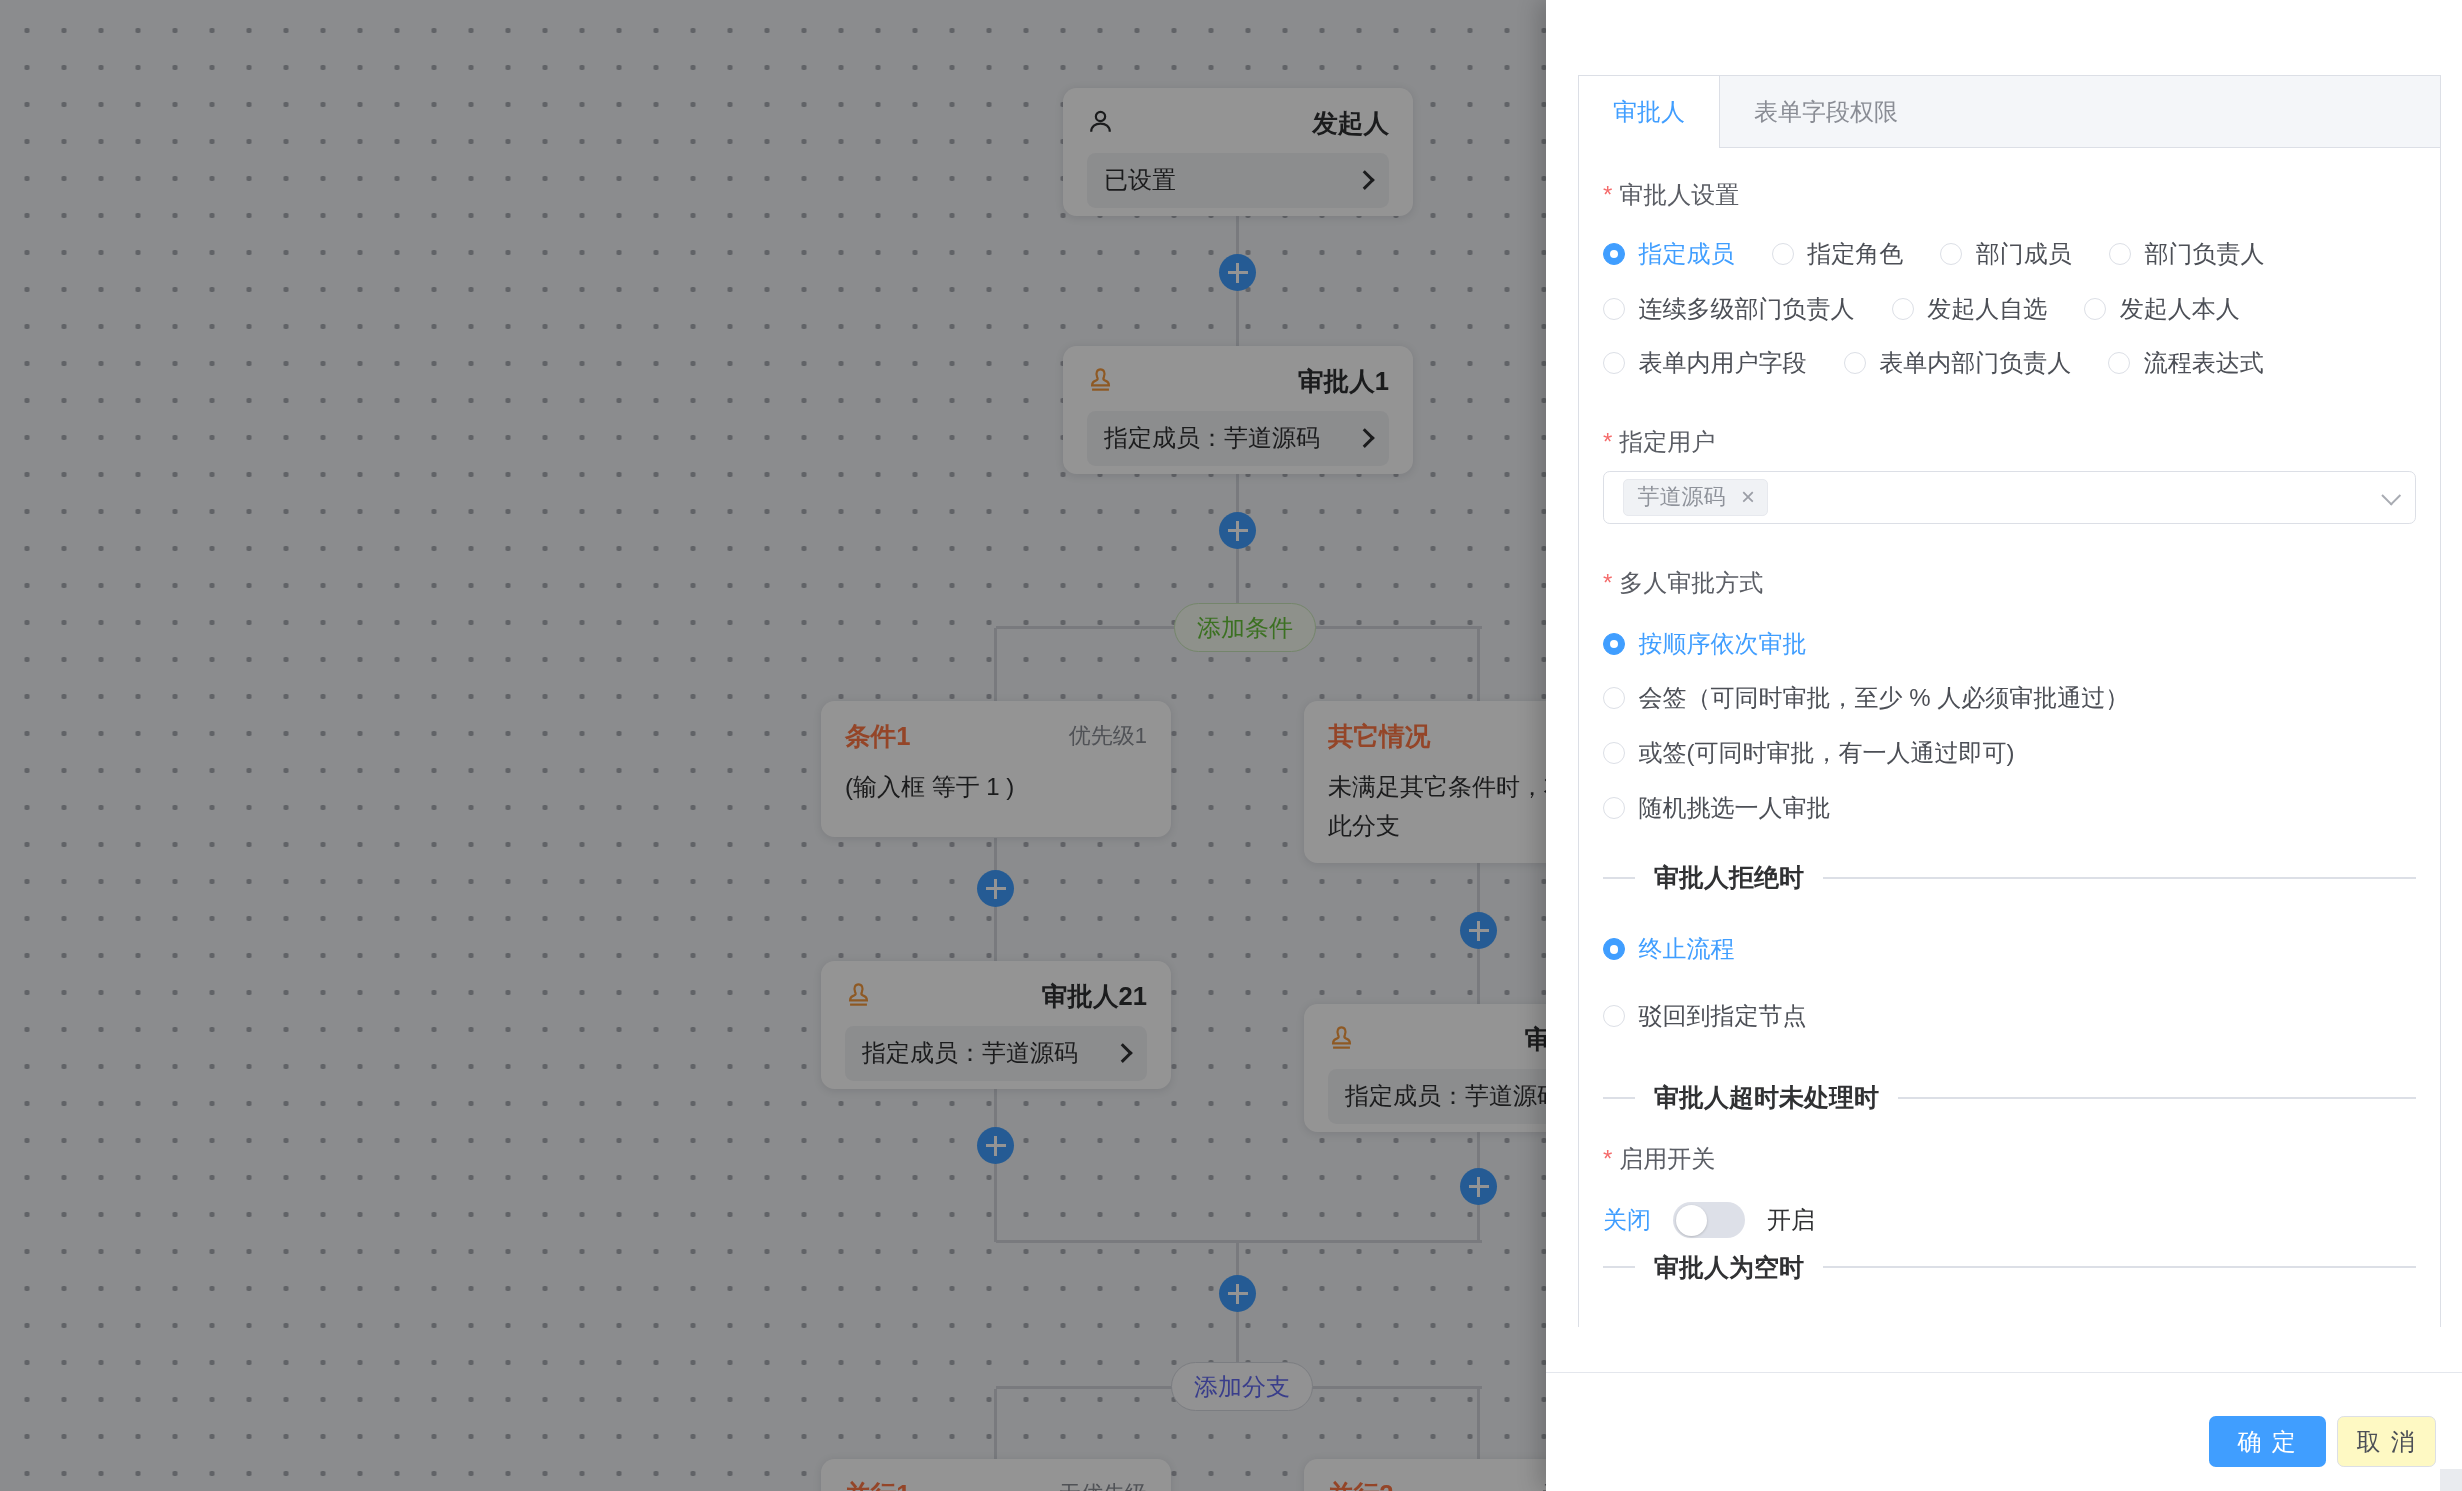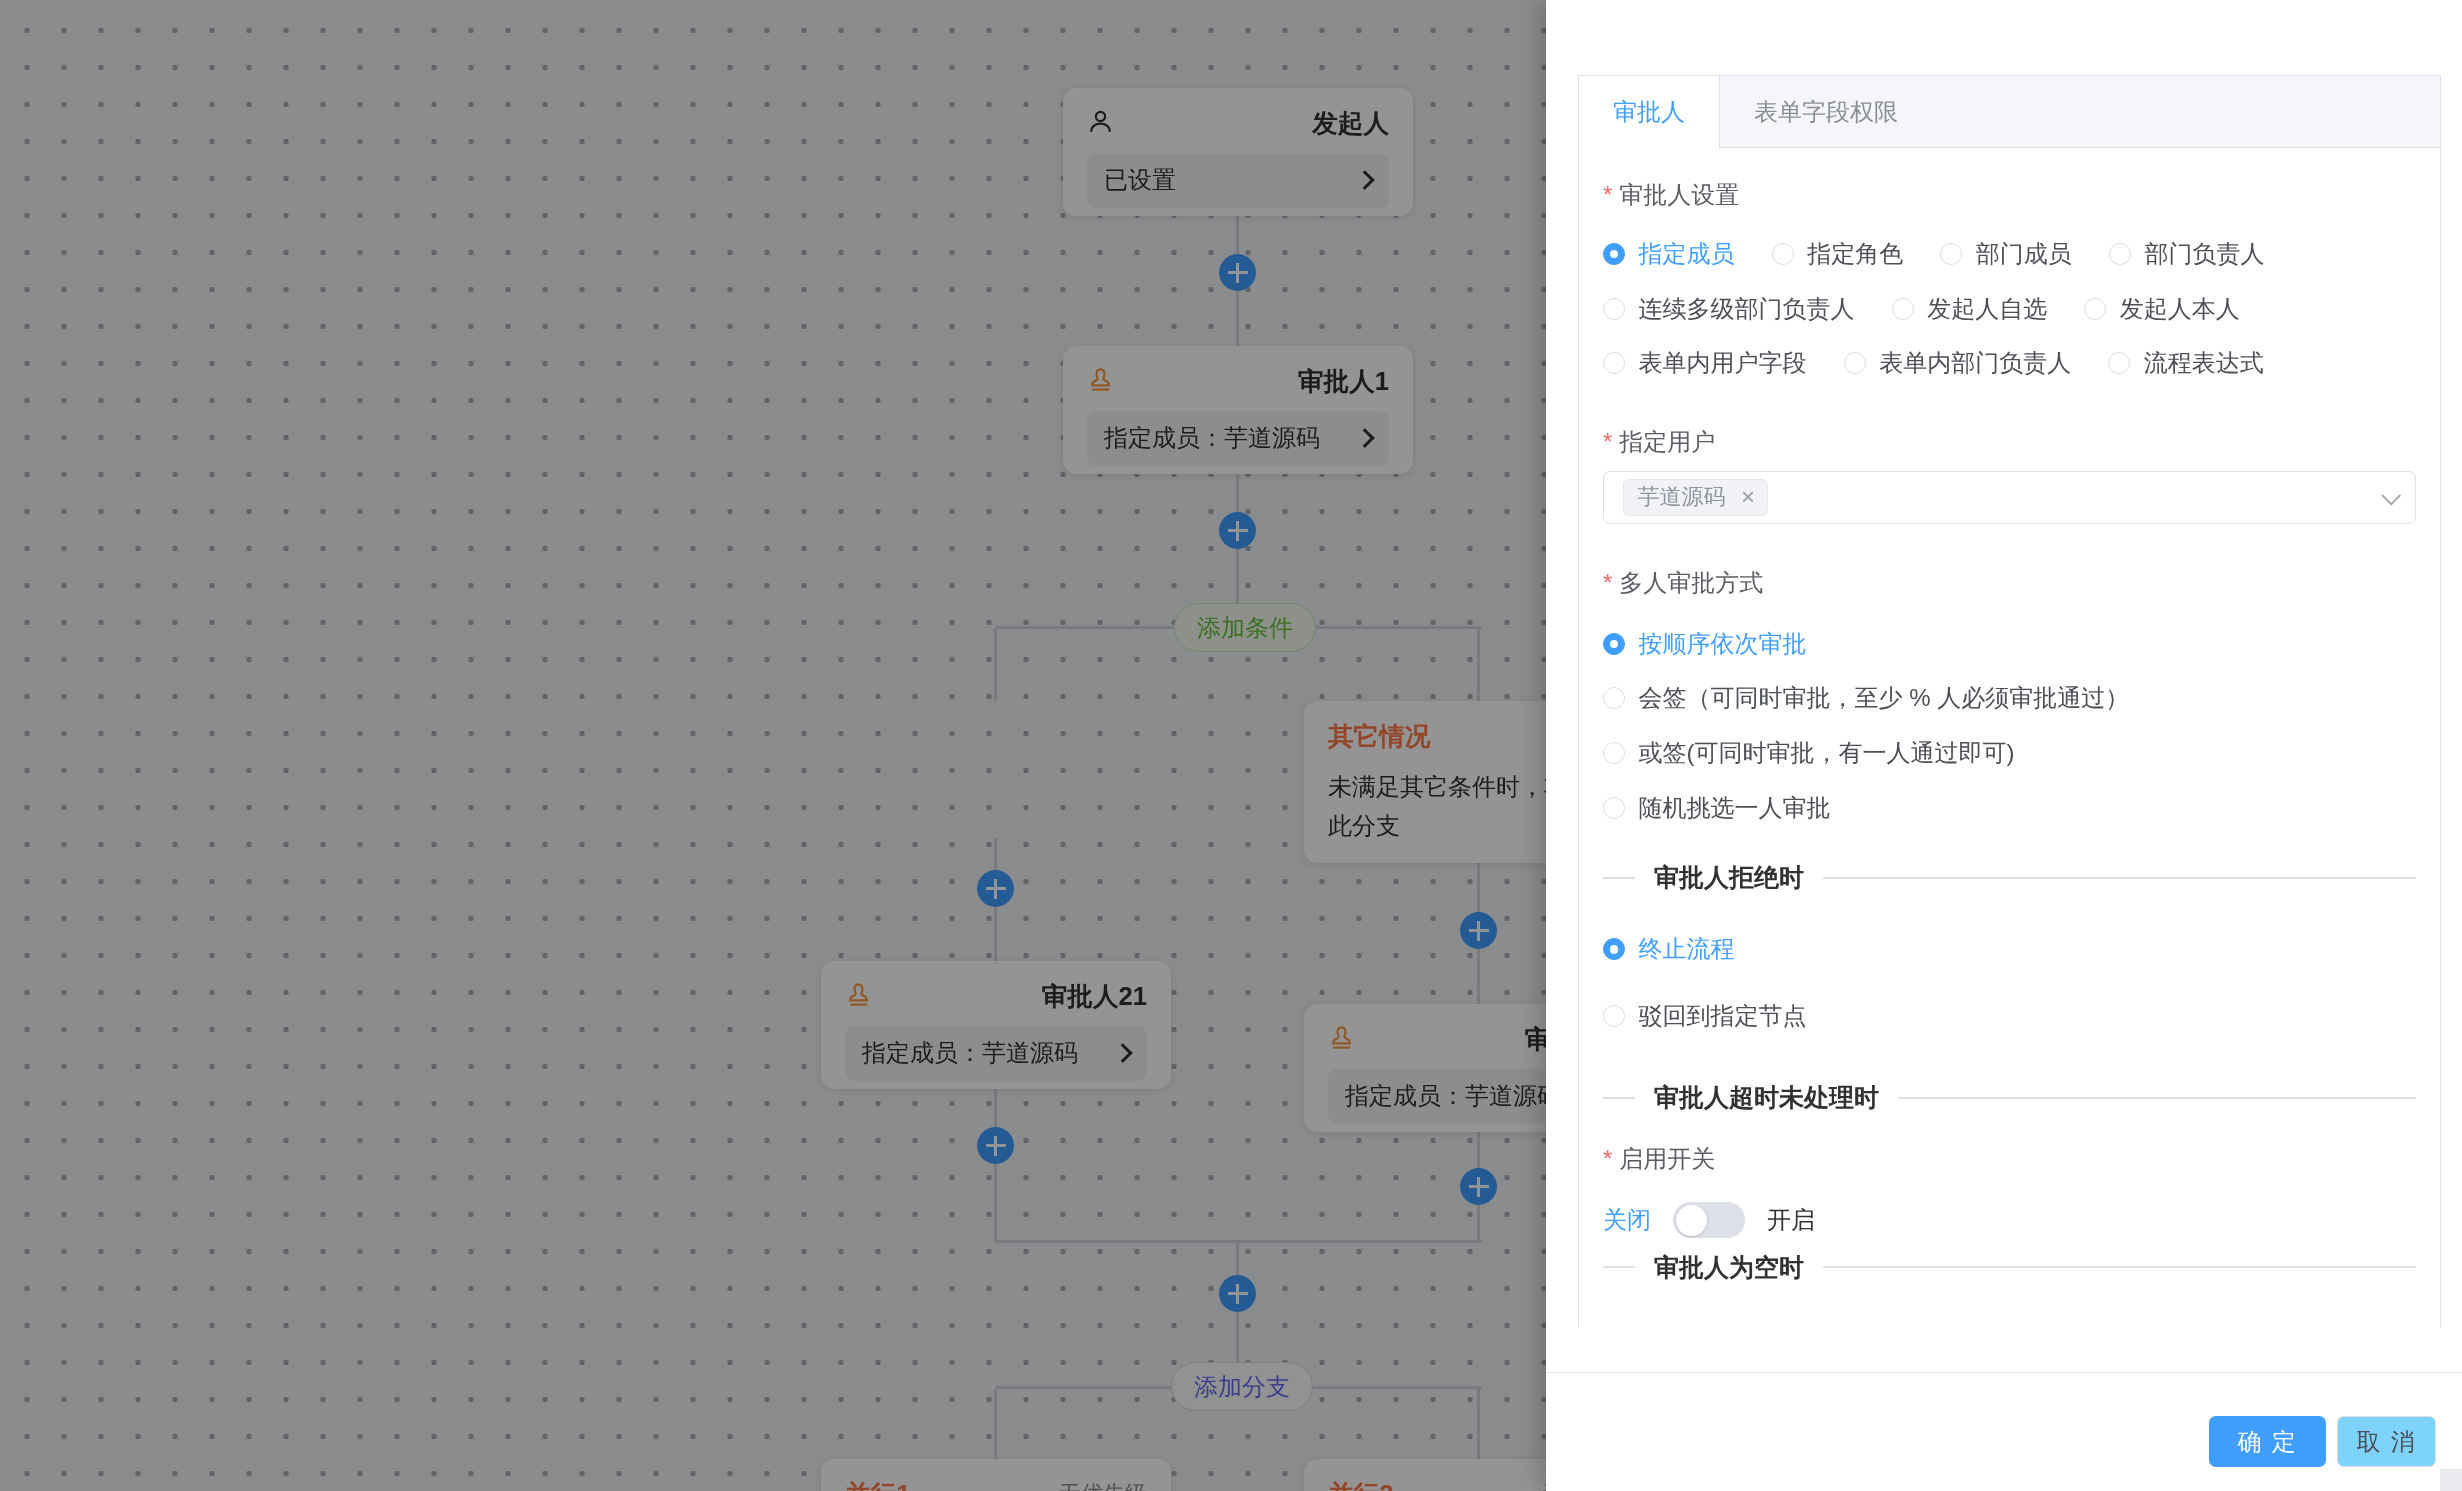--- a/index.html
+++ b/index.html
@@ -90,21 +90,21 @@
     position:relative; cursor:pointer; }
   .switch .knob { position:absolute; left:2.6px; top:2.6px; width:31px; height:31px;
     border-radius:50%; background:#fff; box-shadow:0 0.9px 2.6px rgba(0,0,0,.2); }
 
   .drawer-footer-line { position:absolute; left:0; right:0; top:1372px; height:0.9px;
     background:#e4e7ed; }
   .btn { position:absolute; top:1416px; height:51px; border-radius:6.8px; font-size:24px;
     display:flex; align-items:center; justify-content:center; cursor:pointer;
     letter-spacing:1.7px; }
   .btn-confirm { left:663px; width:117px; background:#409eff; color:#fff; }
-  .btn-cancel { left:791px; width:99px; background:#7dd3fc; color:#4c4f56;
+  .btn-cancel { left:791px; width:99px; background:#fef9c3; color:#4c4f56;
     border:0.9px solid #dcdfe6; }
   .corner-chip { position:absolute; right:0; bottom:0; width:22px; height:22px;
     background:#e9ebef; z-index:7; }
   .mt36{margin-top:31px}.mt32{margin-top:27px}.mt25{margin-top:21px}.mt24{margin-top:20.4px}
   .mt54{margin-top:46px}.mt16{margin-top:13.6px}.mt50{margin-top:43px}.mt34{margin-top:29px}
   .mt43{margin-top:37px}.mt46{margin-top:39px}.mt39{margin-top:33px}.mt57{margin-top:49px}
   .mt35{margin-top:30px}.mt28{margin-top:24px}.mt11{margin-top:9.4px}
 </style>
 </head>
 <body>
@@ -167,20 +167,27 @@
 
     <div class="plus-btn" style="left:1219px;top:512px">
         <i class="ph"></i>
         <i class="pv"></i>
       </div>
 
     <div class="pill pill-condition" style="left:1174px;top:603px">
       <span>添加条件</span>
     </div>
 
+    <div class="node" style="left:821px;top:701px;width:350px;height:136px">
+      <div class="node-head">
+        <span class="node-title orange">条件1</span>
+        <span class="node-priority">优先级1</span>
+      </div>
+      <div class="node-desc">(输入框 等于 1 )</div>
+    </div>
 
     <div class="node" style="left:1304px;top:701px;width:350px;height:162px">
       <div class="node-head">
         <span class="node-title orange">其它情况</span>
         <span class="node-priority">优先级2</span>
       </div>
       <div class="node-desc">未满足其它条件时，将进入此分支</div>
     </div>
 
     <div class="plus-btn" style="left:977px;top:870px">

